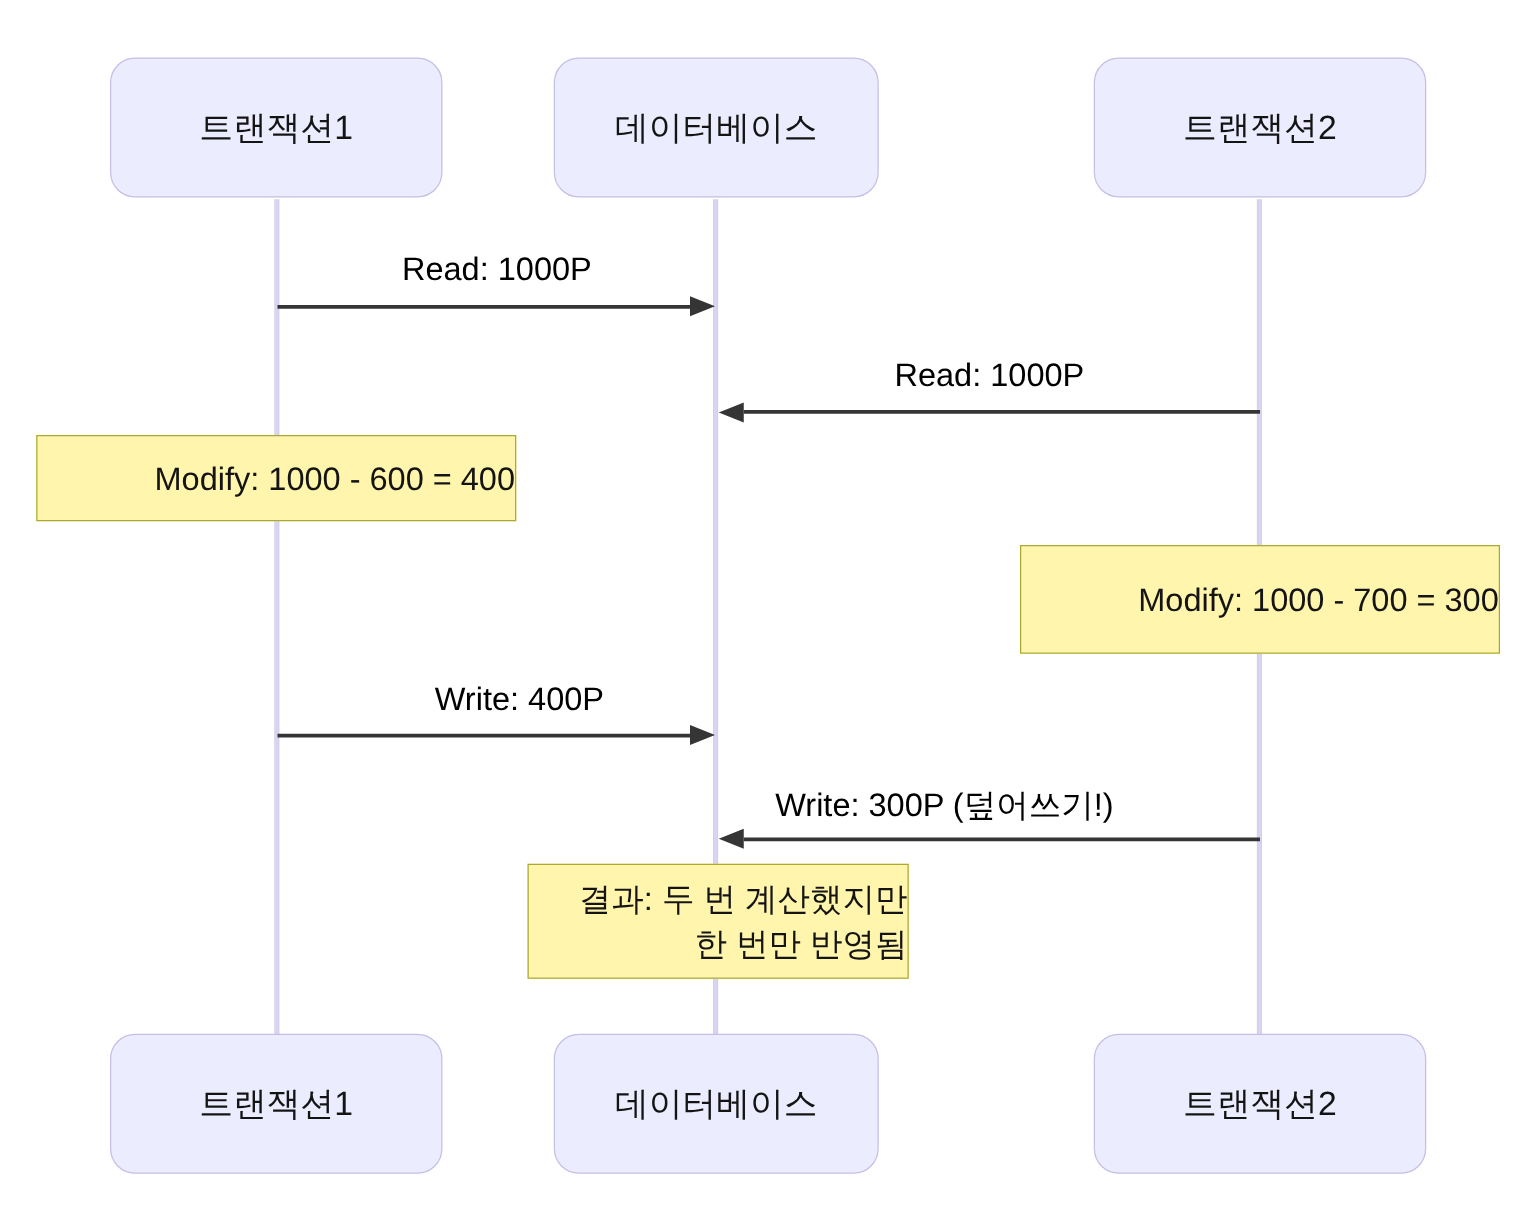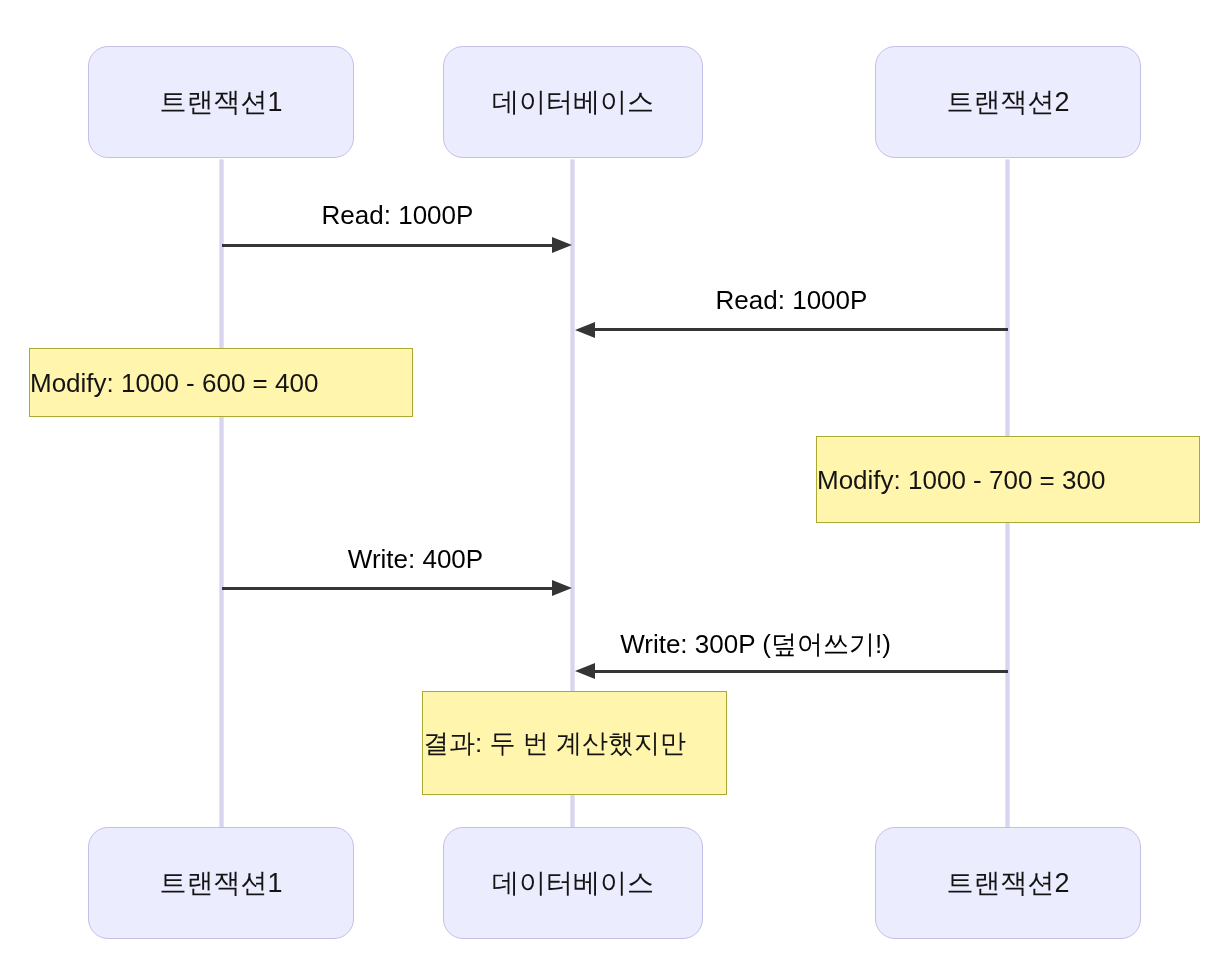--- a/index.html
+++ b/index.html
@@ -57,21 +57,21 @@
     color: #000000;
     white-space: nowrap;
   }
   .note {
     position: absolute;
     background: #fff5ad;
     border: 1.5px solid #aaaa33;
     box-sizing: border-box;
     display: flex;
     flex-direction: column;
-    align-items: flex-start;
+    align-items: flex-end;
     justify-content: center;
     font-size: 26px;
     line-height: 36px;
     color: #141414;
     text-align: center;
   }
 </style>
 </head>
 <body>
 
@@ -108,22 +108,23 @@
   </div>
 
   <div class="msg-label" style="left:240px; top:544px; width:351px;">Write: 400P</div>
   <div class="msg-line" style="left:222px; top:587px; width:332px;"></div>
   <div class="arrowhead right" style="left:552px; top:580px;"></div>
 
   <div class="msg-label" style="left:575px; top:627px; width:361px;">Write: 300P (덮어쓰기!)</div>
   <div class="msg-line" style="left:595px; top:670px; width:413px;"></div>
   <div class="arrowhead left" style="left:575px; top:663px;"></div>
 
-  <div class="note" style="left:422px; top:691px; width:305px; height:104px;">
+  <div class="note" style="left:422px; top:691px; width:305px; height:92px;">
     <span>결과: 두 번 계산했지만</span>
+    <span>한 번만 반영됨</span>
   </div>
 
   <div class="actor" style="left:88px; top:827px; width:266px;">
     <span>트랜잭션1</span>
   </div>
   <div class="actor" style="left:443px; top:827px; width:260px;">
     <span>데이터베이스</span>
   </div>
   <div class="actor" style="left:875px; top:827px; width:266px;">
     <span>트랜잭션2</span>

